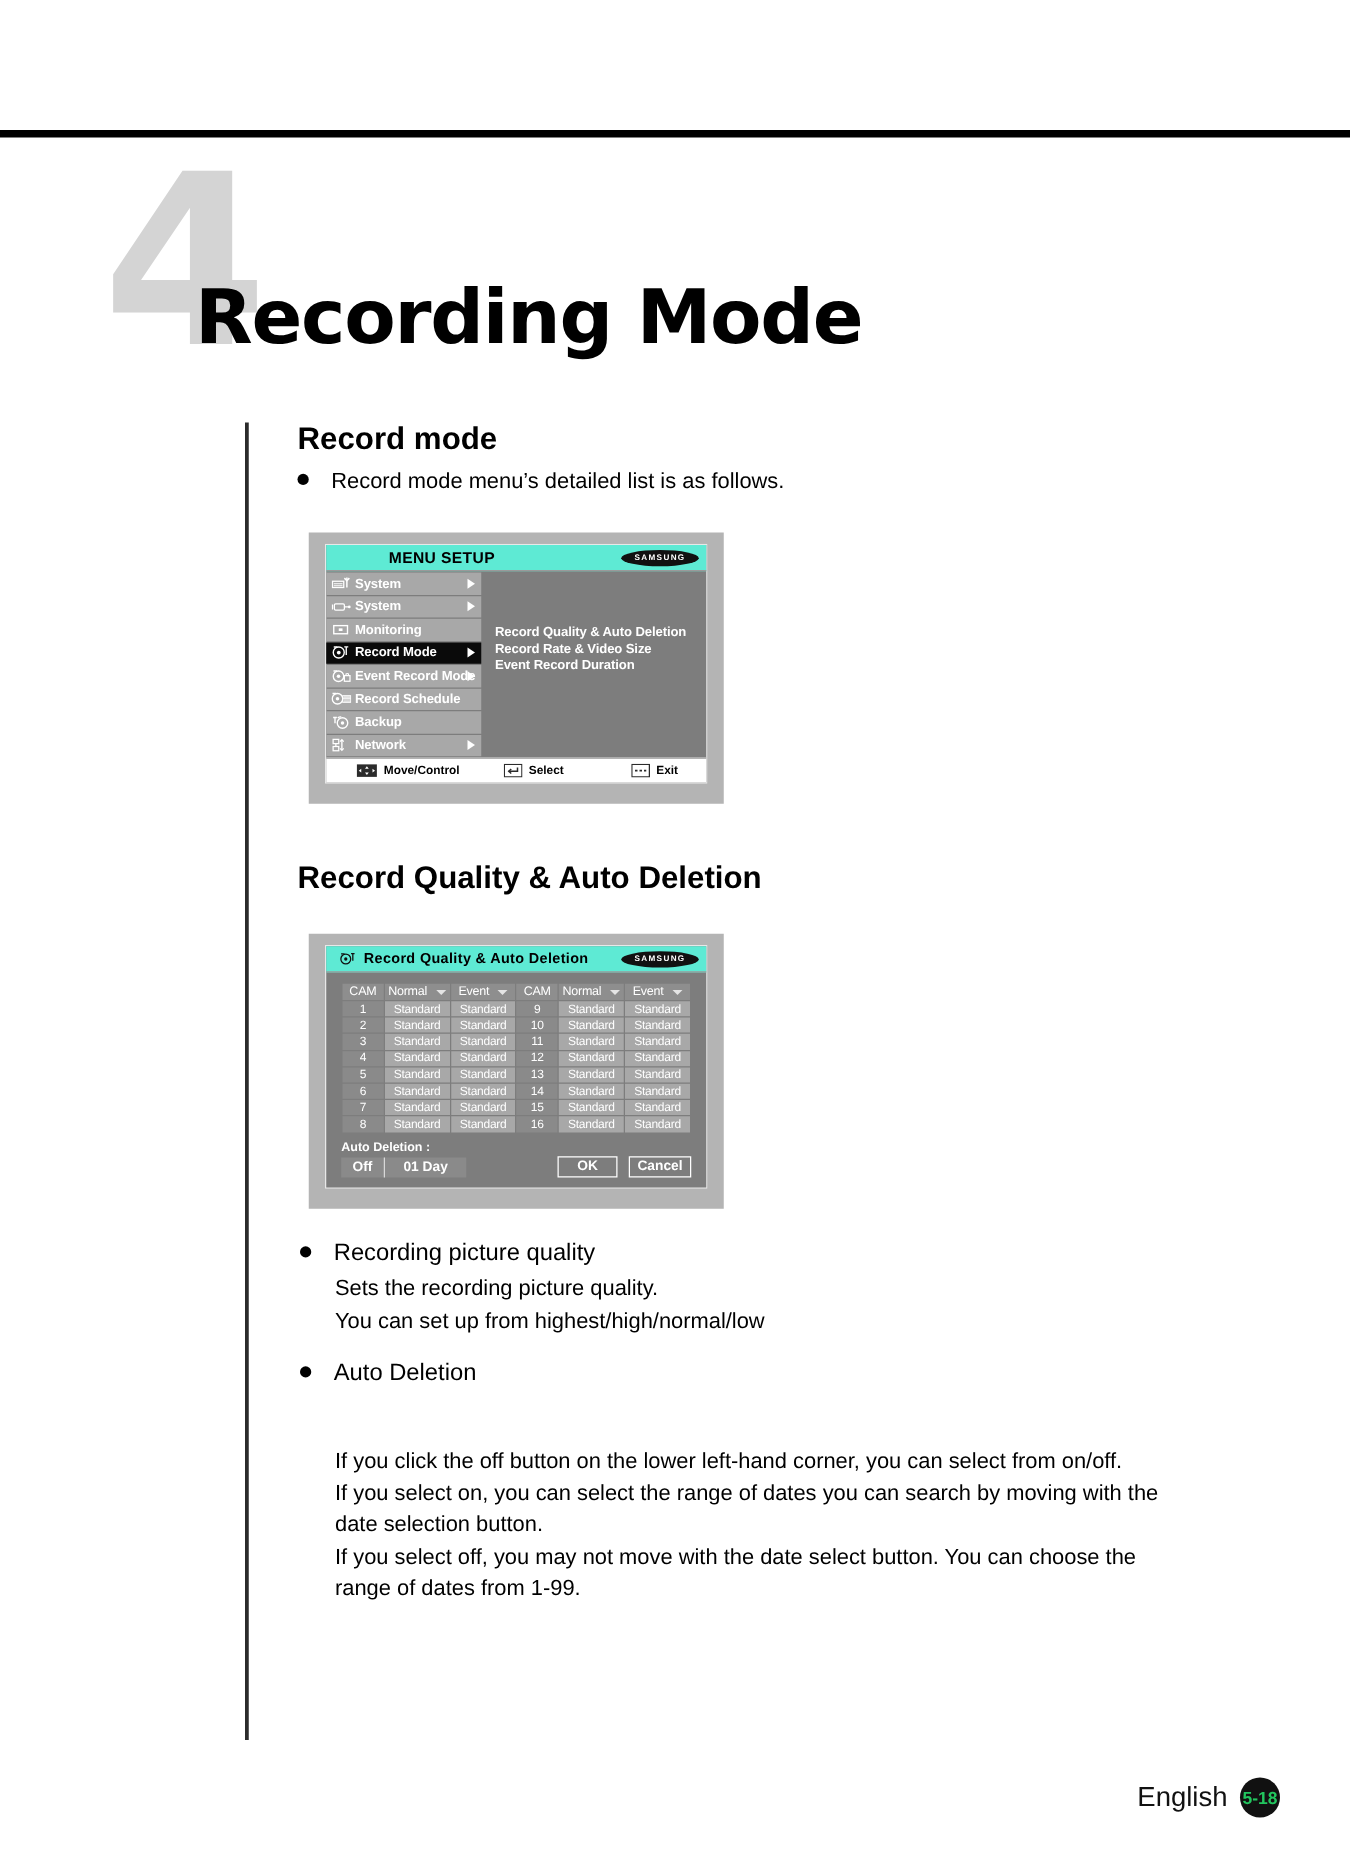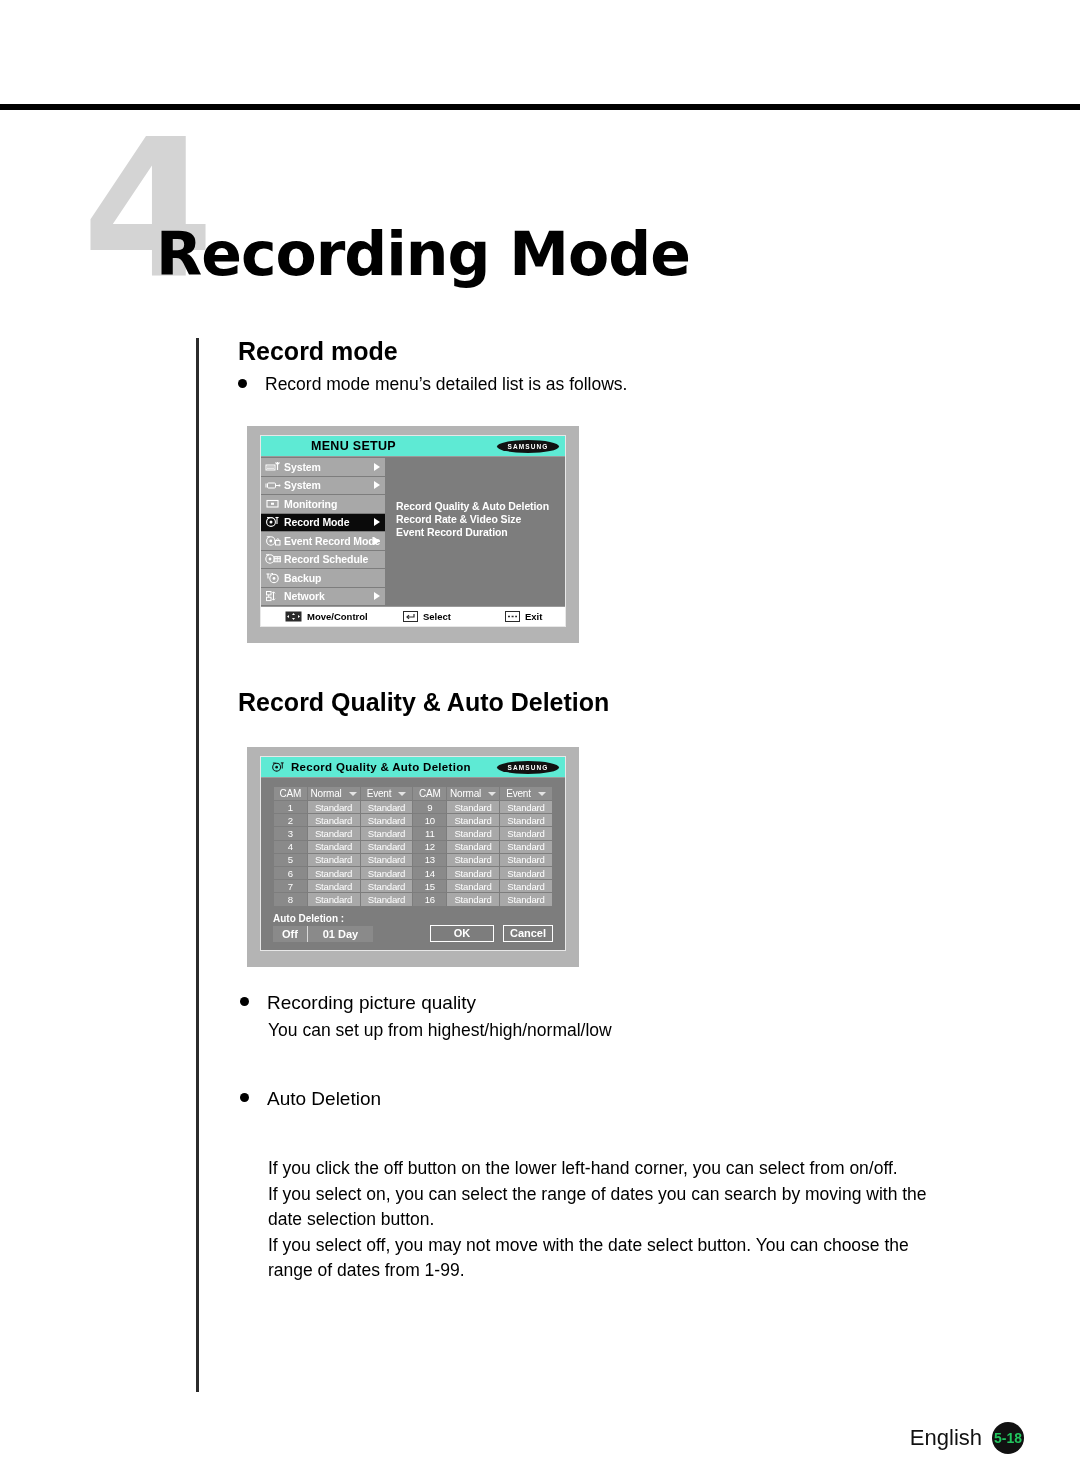--- a/index.html
+++ b/index.html
@@ -331,21 +331,21 @@
     background: #7d7d7d;
     color: #ffffff;
     font-size: 11px;
     font-weight: bold;
     height: 17px;
     display: flex;
     align-items: center;
     justify-content: center;
     box-sizing: border-box;
   }
-  #btn-ok { width: 64px; }
+  #btn-ok { width: 48px; }
   #btn-cancel { width: 50px; }
 
   
   .page-footer {
     position: absolute;
     right: 56px;
     top: 1422px;
     display: flex;
     align-items: center;
     gap: 10px;
@@ -691,20 +691,21 @@
     </div>
 
   </div>
 </div>
 
 <div class="bullet-row" id="bullet-pic-quality">
   <span class="bullet-dot"></span>
   <span class="bullet-text">Recording picture quality</span>
 </div>
 <div class="body-para" id="para-quality">
+  <div>Sets the recording picture quality.</div>
   <div>You can set up from highest/high/normal/low</div>
 </div>
 
 <div class="bullet-row" id="bullet-auto-deletion">
   <span class="bullet-dot"></span>
   <span class="bullet-text">Auto Deletion</span>
 </div>
 <div class="body-para" id="para-deletion">
   <div>If you click the off button on the lower left-hand corner, you can select from on/off.</div>
   <div>If you select on, you can select the range of dates you can search by moving with the</div>

